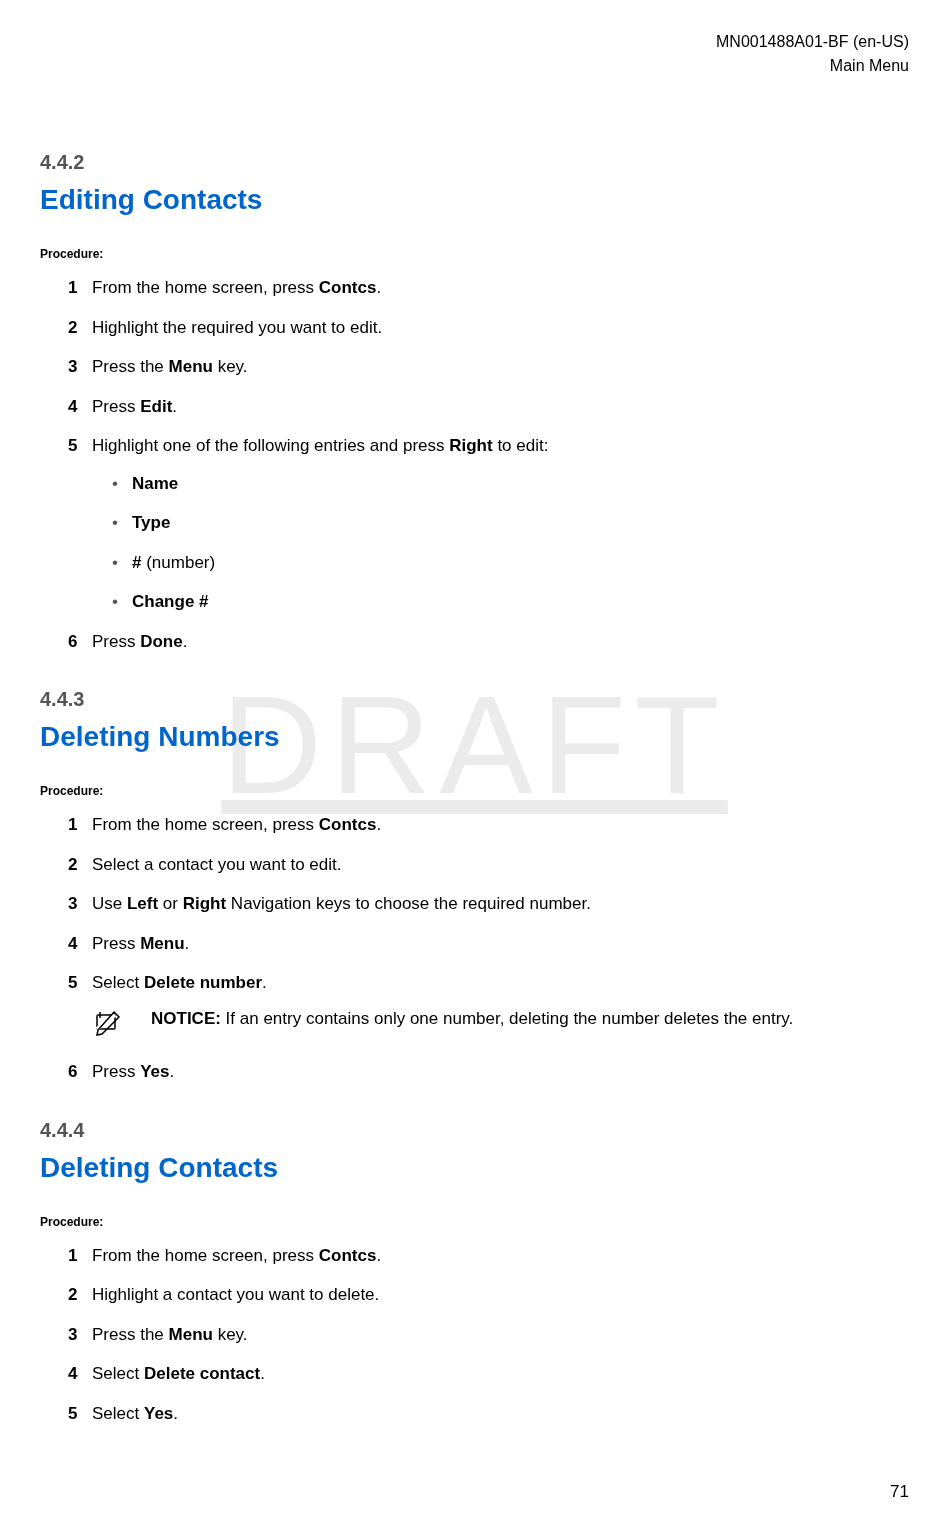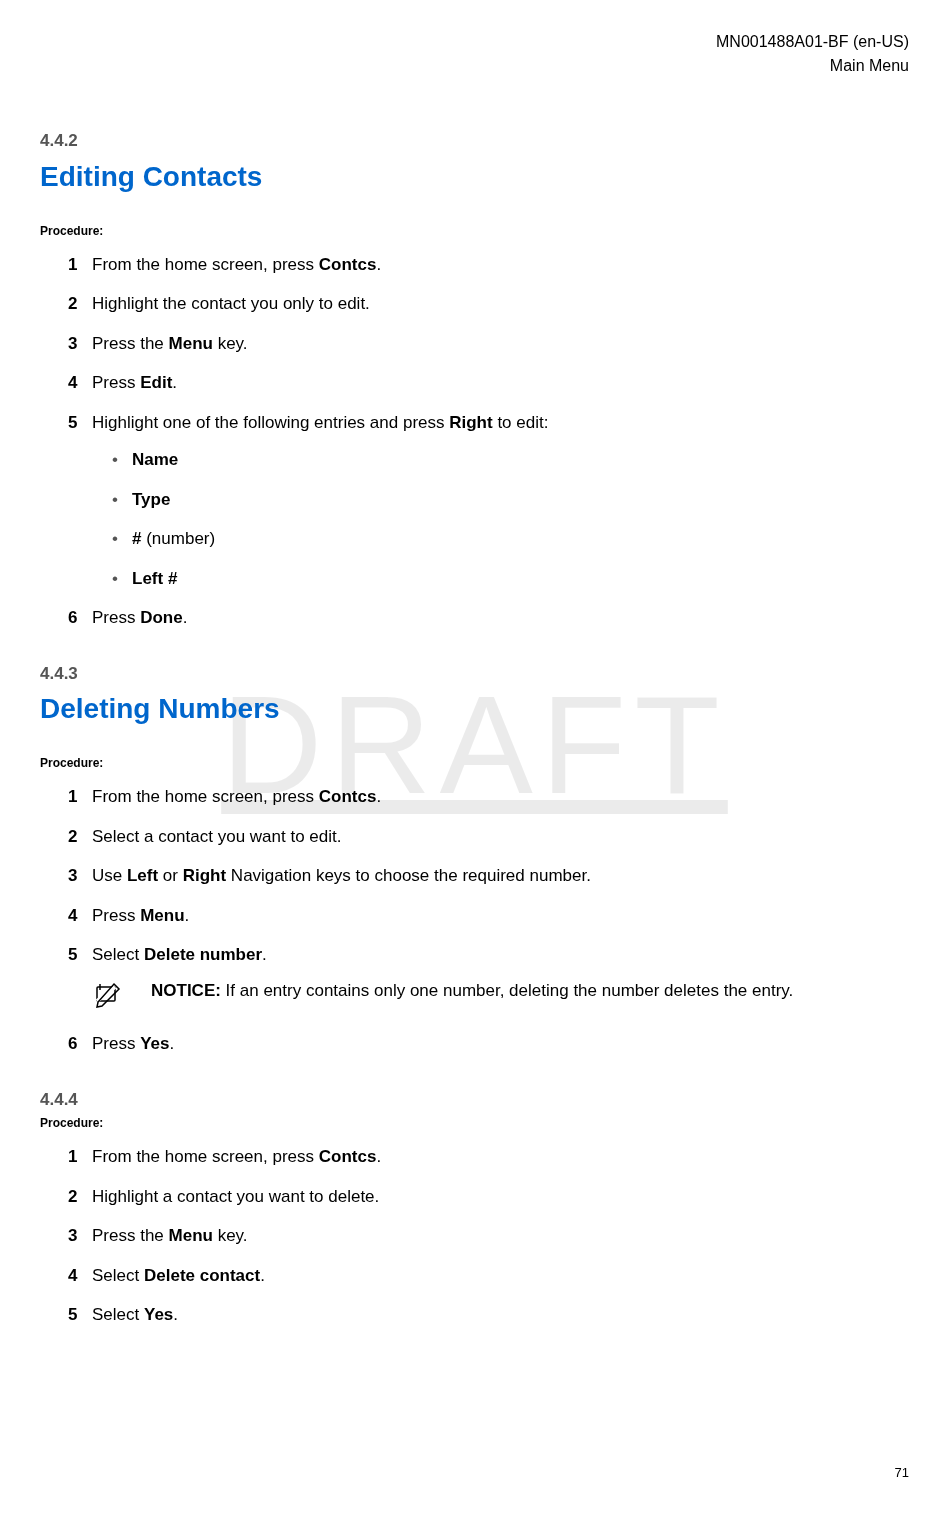--- a/index.html
+++ b/index.html
@@ -14,25 +14,25 @@
       color: #000;
       background: #fff;
       width: 949px;
       height: 1528px;
       position: relative;
       padding: 30px 40px 30px 40px;
     }
     .header-right {
       text-align: right;
       font-size: 16px;
-      margin-bottom: 50px;
+      margin-bottom: 69px;
     }
     .section-number {
       color: #555;
-      font-size: 17px;
+      font-size: 20px;
       font-weight: bold;
       margin-bottom: 2px;
     }
     .section-title {
       color: #0066cc;
       font-size: 28px;
       font-weight: bold;
       margin-bottom: 24px;
     }
     .procedure-label {
@@ -104,23 +104,23 @@
       z-index: 0;
       font-family: Arial, sans-serif;
       text-decoration: underline;
     }
     .content {
       position: relative;
       z-index: 1;
     }
     .page-number {
       position: absolute;
-      bottom: 46px;
+      bottom: 24px;
       right: 40px;
-      font-size: 13px;
+      font-size: 17px;
     }
     .section-block {
       margin-bottom: 20px;
     }
   </style>
 </head>
 <body>
 
 <div class="watermark">DRAFT</div>
 
@@ -135,38 +135,38 @@
     <div class="section-number">4.4.2</div>
     <div class="section-title">Editing Contacts</div>
     <div class="procedure-label">Procedure:</div>
     <ol class="steps">
       <li>
         <span class="step-num">1</span>
         <span><span>From the home screen, press </span><span class="bold">Contcs</span><span>.</span></span>
       </li>
       <li>
         <span class="step-num">2</span>
-        <span>Highlight the contact you only to edit.</span>
+        <span>Highlight the required you want to edit.</span>
       </li>
       <li>
         <span class="step-num">3</span>
         <span><span>Press the </span><span class="bold">Menu</span><span> key.</span></span>
       </li>
       <li>
         <span class="step-num">4</span>
         <span><span>Press </span><span class="bold">Edit</span><span>.</span></span>
       </li>
       <li>
         <span class="step-num">5</span>
         <span><span>Highlight one of the following entries and press </span><span class="bold">Right</span><span> to edit:</span></span>
         <ul class="sub-list">
           <li><span class="bold">Name</span></li>
           <li><span class="bold">Type</span></li>
           <li><span class="bold">#</span><span> (number)</span></li>
-          <li><span class="bold">Left #</span></li>
+          <li><span class="bold">Change #</span></li>
         </ul>
       </li>
       <li>
         <span class="step-num">6</span>
         <span><span>Press </span><span class="bold">Done</span><span>.</span></span>
       </li>
     </ol>
   </div>
 
   <div class="section-block">
@@ -207,20 +207,21 @@
       </li>
       <li>
         <span class="step-num">6</span>
         <span><span>Press </span><span class="bold">Yes</span><span>.</span></span>
       </li>
     </ol>
   </div>
 
   <div class="section-block">
     <div class="section-number">4.4.4</div>
+    <div class="section-title">Deleting Contacts</div>
     <div class="procedure-label">Procedure:</div>
     <ol class="steps">
       <li>
         <span class="step-num">1</span>
         <span><span>From the home screen, press </span><span class="bold">Contcs</span><span>.</span></span>
       </li>
       <li>
         <span class="step-num">2</span>
         <span>Highlight a contact you want to delete.</span>
       </li>

